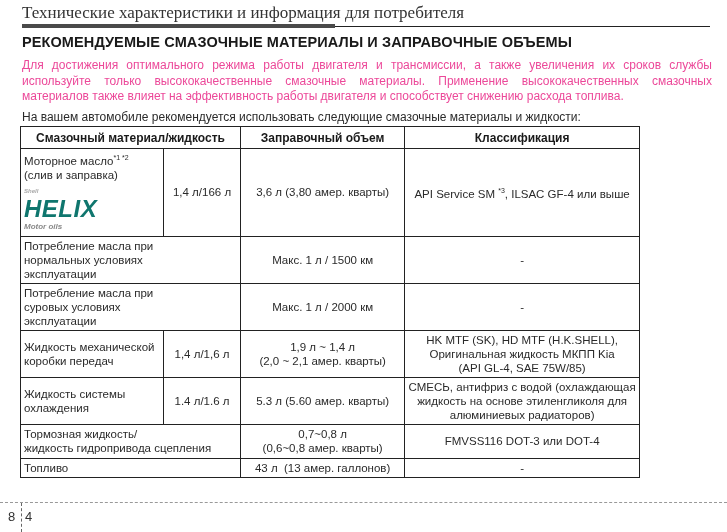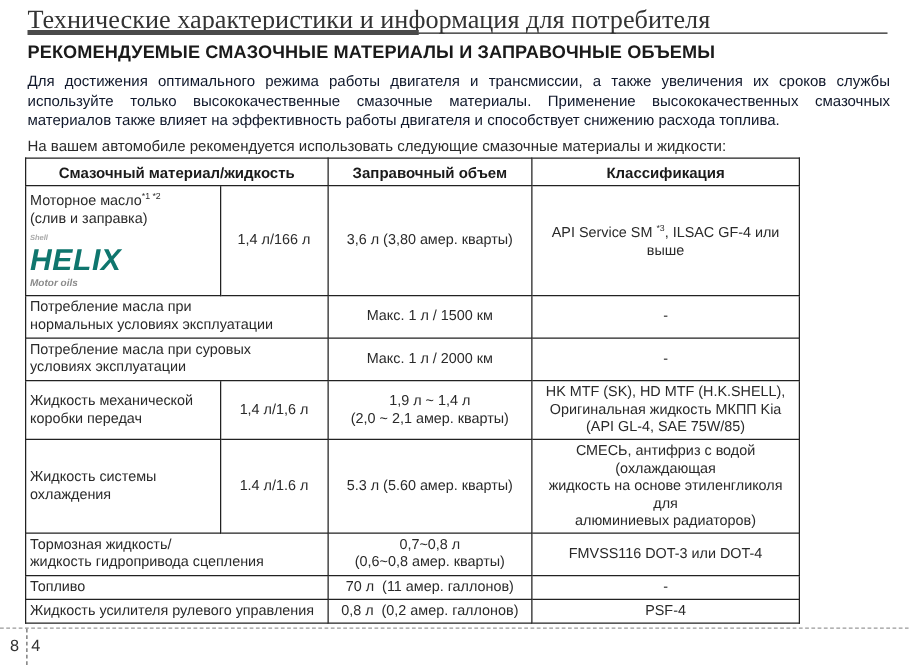--- a/index.html
+++ b/index.html
@@ -1,21 +1,21 @@
 <!DOCTYPE html>
 <html><head>
 <meta charset="utf-8">
 <style>
   html, body { margin: 0; padding: 0; background: #ffffff; }
   body { width: 727px; height: 532px; position: relative; overflow: hidden; font-family: "Liberation Sans", sans-serif; color: #222; }
-  .header-title { position: absolute; left: 22px; top: 3px; font-family: "Liberation Serif", serif; font-size: 21px; color: #333; }
+  .header-title { position: absolute; left: 22px; top: 3px; font-family: "Liberation Serif", serif; font-size: 17px; color: #333; }
   .header-bar { position: absolute; left: 22px; top: 24px; width: 313px; height: 4px; background: #4a4a4a; }
   .header-line { position: absolute; left: 335px; top: 26px; width: 375px; height: 1px; background: #222; }
   .section-title { position: absolute; left: 22px; top: 34px; font-size: 14.5px; font-weight: bold; color: #1a1a1a; letter-spacing: 0.1px; }
-  .intro { position: absolute; left: 22px; top: 58px; width: 690px; font-size: 12px; line-height: 15.5px; text-align: justify; color: #0f172a; }
+  .intro { position: absolute; left: 22px; top: 58px; width: 690px; font-size: 12px; line-height: 15.5px; text-align: justify; color: #ec4899; }
   .lead { position: absolute; left: 22px; top: 110px; font-size: 12px; color: #2a2a2a; text-align: center; }
   table.spec { position: absolute; left: 20px; top: 126px; width: 620px; border-collapse: collapse; font-size: 11.5px; color: #2a2a2a; }
   table.spec td, table.spec th { border: 1px solid #222; padding: 2px 3px; vertical-align: middle; line-height: 14px; }
   table.spec th { font-weight: bold; font-size: 12px; height: 17px; text-align: center; color: #1a1a1a; }
   .c-left { text-align: left; }
   .c-center { text-align: center; }
   sup { font-size: 7px; }
   .logo { display: block; margin-top: 2px; width: 80px; }
   .logo .shell { font-size: 6px; color: #aaa; font-weight: bold; font-style: italic; }
   .logo .helix { font-size: 24px; font-weight: bold; color: #0f766e; line-height: 22px; letter-spacing: 0.5px; font-style: italic; }
@@ -112,28 +112,23 @@
     </td>
     <td class="c-center">
       <span>0,7~0,8 л</span><br>
       <span>(0,6~0,8 амер. кварты)</span>
     </td>
     <td class="c-center">FMVSS116 DOT-3 или DOT-4</td>
   </tr>
 
   <tr style="height:18px">
     <td colspan="2" class="c-left">Топливо</td>
-    <td class="c-center" style="white-space:pre">70 л  (11 амер. галлонов)</td>
+    <td class="c-center" style="white-space:pre">43 л  (13 амер. галлонов)</td>
     <td class="c-center">-</td>
   </tr>
 
-  <tr style="height:18px">
-    <td colspan="2" class="c-left" style="white-space:nowrap">Жидкость усилителя рулевого управления</td>
-    <td class="c-center" style="white-space:pre">0,8 л  (0,2 амер. галлонов)</td>
-    <td class="c-center">PSF-4</td>
-  </tr>
 </tbody>
   </table>
 
 <div class="footer-line"></div>
 <div class="page-num">8</div>
 <div class="page-sep"></div>
 <div class="page-num2">4</div>
 
 </body></html>

